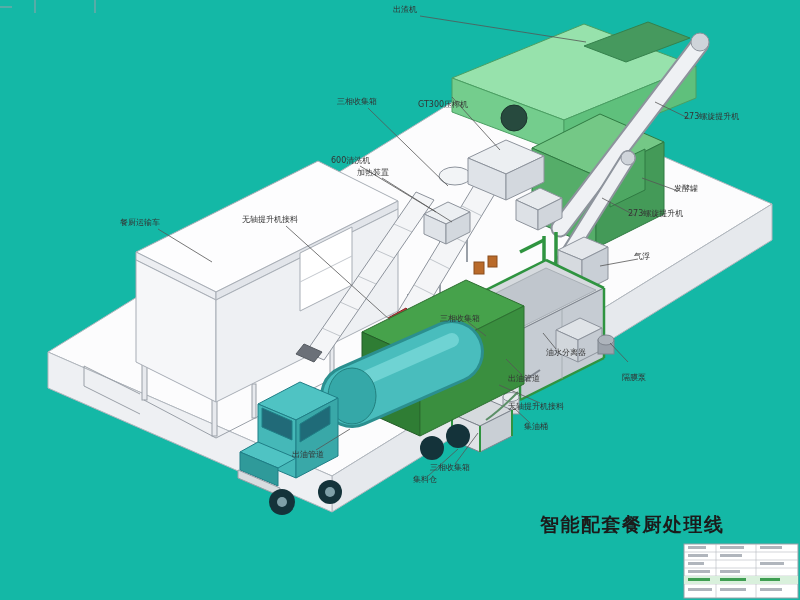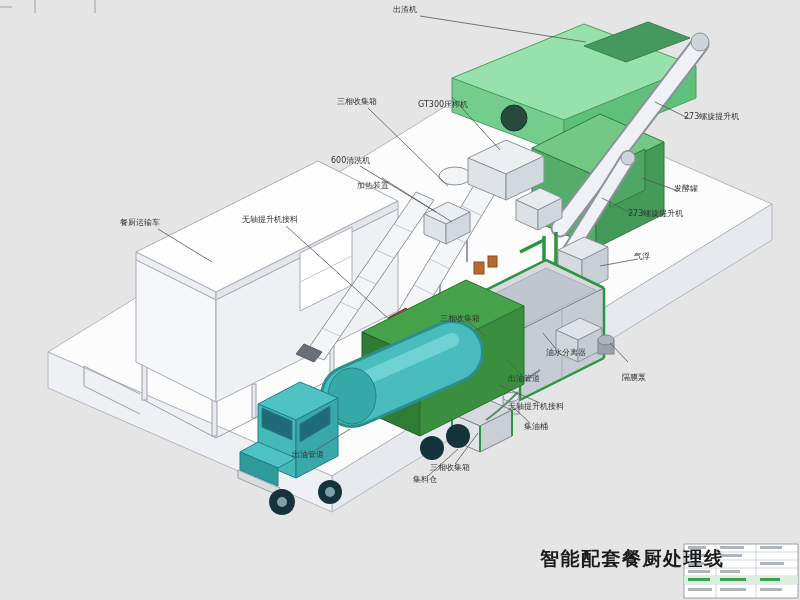--- a/index.html
+++ b/index.html
@@ -1,22 +1,22 @@
 <!DOCTYPE html>
 <html><head>
 <meta charset="utf-8">
 <style>
   html,body{margin:0;padding:0;background:#ffffff;}
-  .stage{position:relative;width:800px;height:600px;background:#e5e5e5;overflow:hidden;
+  .stage{position:relative;width:800px;height:600px;background:#14b8a6;overflow:hidden;
          font-family:"DejaVu Sans",sans-serif;}
   .stage svg{position:absolute;left:0;top:0;}
   .lbl{position:absolute;font-size:8px;line-height:9px;color:#333;white-space:nowrap;
        font-family:"DejaVu Sans",sans-serif;}
   .title{position:absolute;left:540px;top:512px;font-size:19px;font-weight:bold;
-         color:#1b1b1b;letter-spacing:1.5px;font-family:"DejaVu Sans",sans-serif;margin-top:34px;}
+         color:#1b1b1b;letter-spacing:1.5px;font-family:"DejaVu Sans",sans-serif;}
 </style>
 </head>
 <body>
 
 <div class="stage">
 
 <svg width="800" height="600" viewBox="0 0 800 600">
 
   <g stroke="#9aa0a8" stroke-width="1">
     <line x1="35" y1="0" x2="35" y2="13"></line>
@@ -280,21 +280,21 @@
       <rect x="720" y="588" width="26" height="3"></rect>
       <rect x="760" y="588" width="22" height="3"></rect>
     </g>
   </g>
 </svg>
 
 <div class="lbl" style="left:393px;top:5px">出渣机</div>
 <div class="lbl" style="left:337px;top:97px">三相收集箱</div>
 <div class="lbl" style="left:418px;top:100px">GT300压榨机</div>
 <div class="lbl" style="left:331px;top:156px">600清洗机</div>
-<div class="lbl" style="left:357px;top:181px">加热装置</div>
+<div class="lbl" style="left:357px;top:168px">加热装置</div>
 <div class="lbl" style="left:684px;top:112px">273螺旋提升机</div>
 <div class="lbl" style="left:674px;top:184px">发酵罐</div>
 <div class="lbl" style="left:628px;top:209px">273螺旋提升机</div>
 <div class="lbl" style="left:634px;top:252px">气浮</div>
 <div class="lbl" style="left:120px;top:218px">餐厨运输车</div>
 <div class="lbl" style="left:242px;top:215px">无轴提升机接料</div>
 <div class="lbl" style="left:440px;top:314px">三相收集箱</div>
 <div class="lbl" style="left:546px;top:348px">油水分离器</div>
 <div class="lbl" style="left:622px;top:373px">隔膜泵</div>
 <div class="lbl" style="left:508px;top:374px">出油管道</div>

